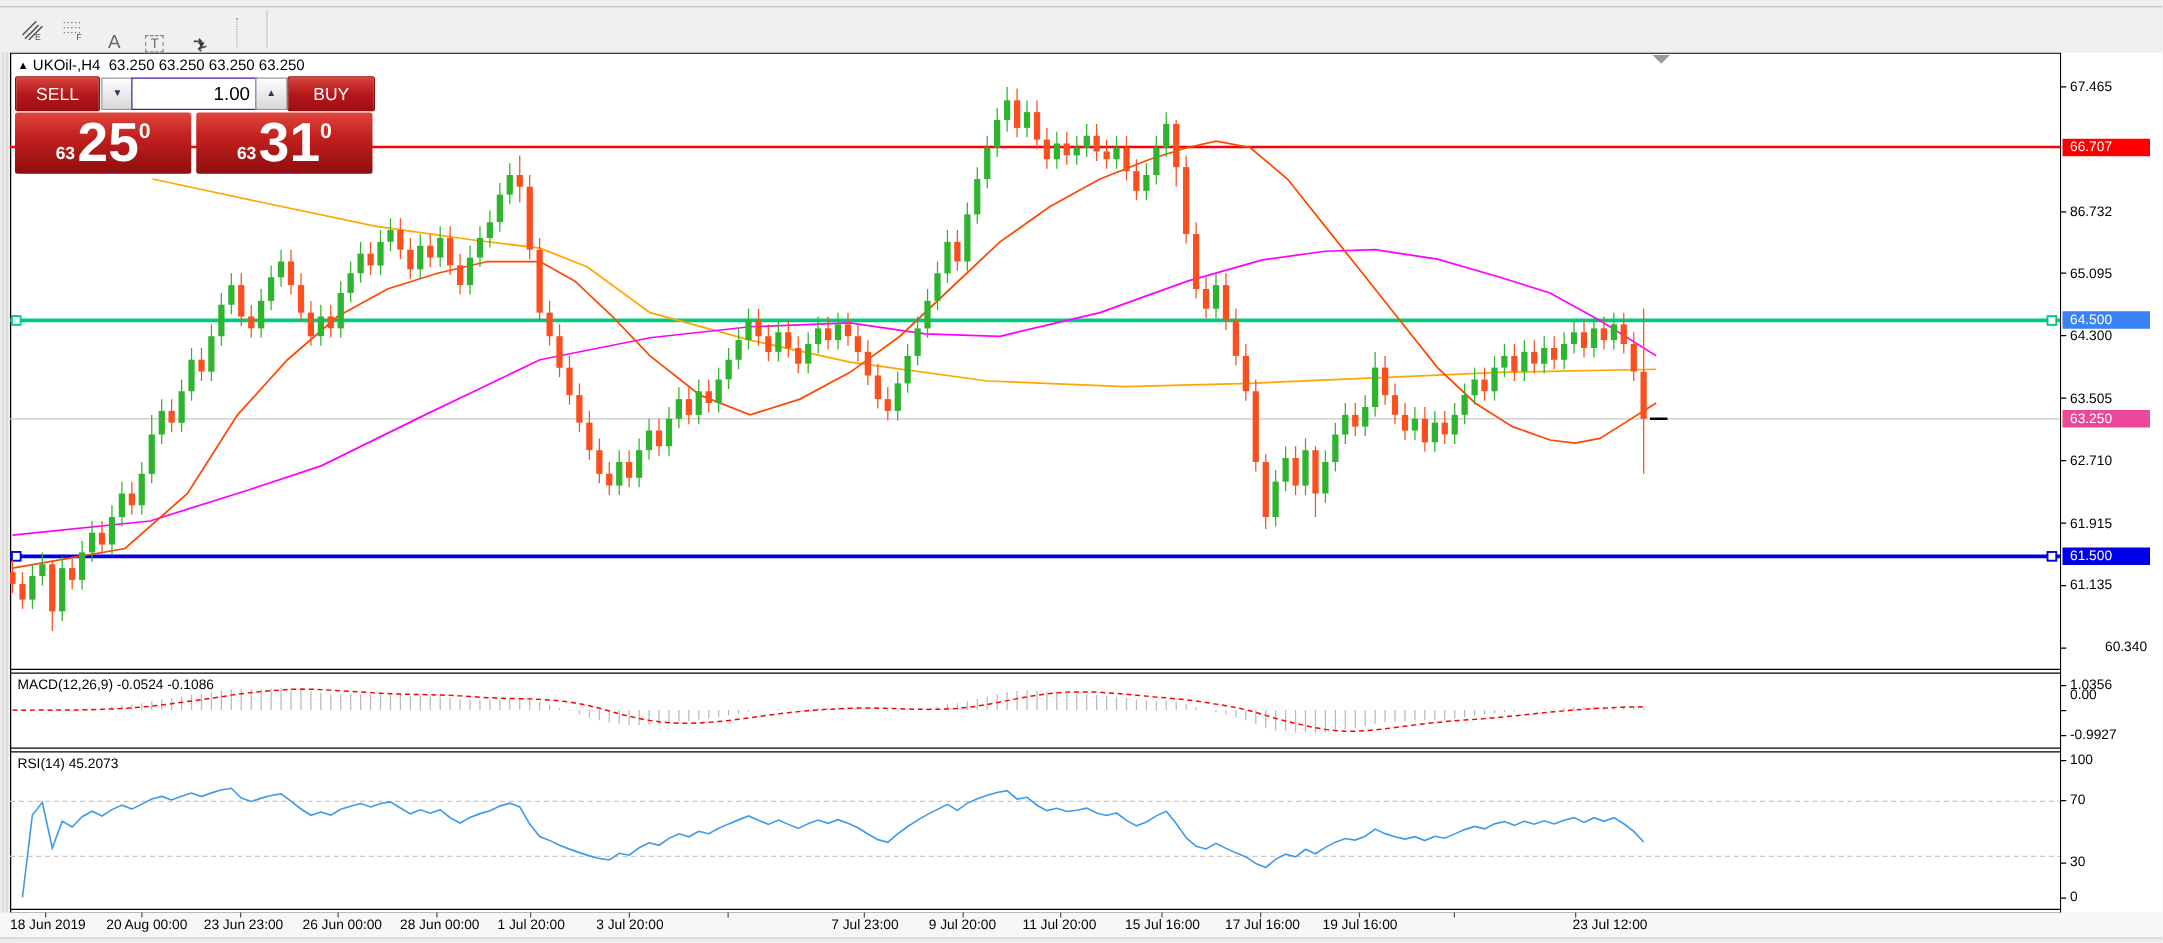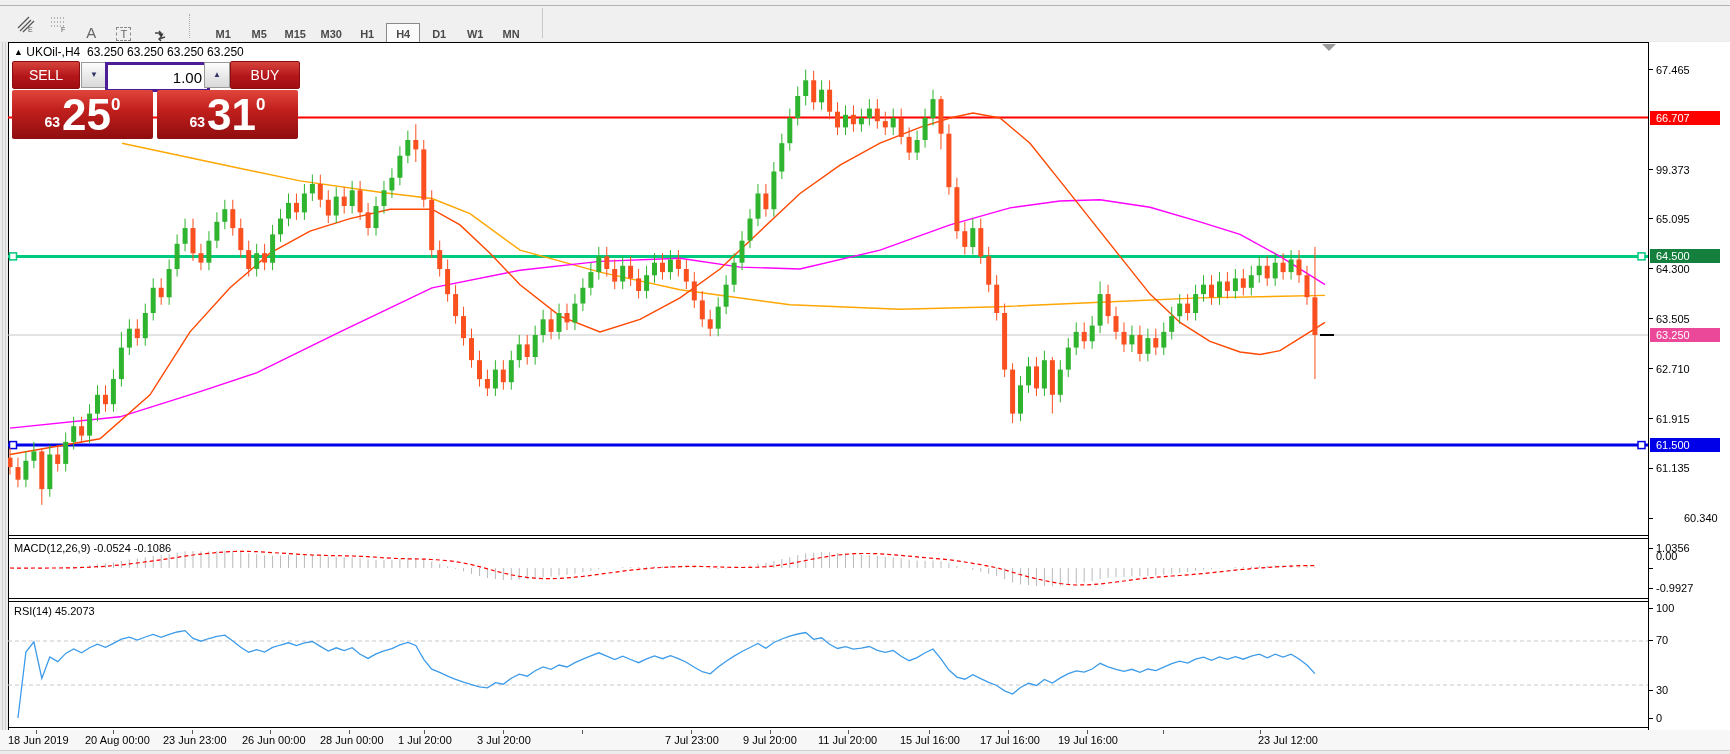--- a/index.html
+++ b/index.html
@@ -30,21 +30,21 @@
   #trade-panel{left:12px;top:61px;width:286px;}
   .tp-row{position:absolute;left:0;top:0;height:27px;width:286px;}
   .tp-btn{position:absolute;top:0;height:26px;color:#fff;font-size:14px;text-align:center;line-height:26px;
           background:linear-gradient(#d6433c,#b3161a 55%,#a00e12);border:1px solid #8c0d10;border-radius:2px;}
   #sell-btn{left:0;width:66px;}
   #buy-btn{left:218px;width:68px;}
   .spin{position:absolute;top:1px;width:24px;height:24px;background:linear-gradient(#fdfdfd,#d9d9d9);
         border:1px solid #9a9a9a;color:#336;font-size:8px;text-align:center;line-height:23px;}
   #spin-down{left:69px;}
   #spin-up{left:192px;}
-  #vol-input{position:absolute;left:93px;top:1px;width:92px;height:22px;border:3px solid #4c1d95;
+  #vol-input{position:absolute;left:93px;top:1px;width:92px;height:22px;border:1px solid #4c1d95;
              font-size:15px;text-align:right;padding-right:5px;font-family:"Liberation Sans",sans-serif;}
   .tile{position:absolute;top:29px;width:141px;height:49px;color:#fff;
         background:linear-gradient(#e0463c,#c2201d 40%,#8f0d10);border-radius:2px;
         display:flex;align-items:center;justify-content:center;}
   #sell-tile{left:0;}
   #buy-tile{left:145px;}
   .tile .pre{font-size:14px;font-weight:bold;margin-top:14px;}
   .tile .big{font-size:44px;font-weight:bold;line-height:44px;margin-left:2px;}
   .tile .sup{font-size:17px;font-weight:bold;margin-bottom:20px;}
   
@@ -90,21 +90,20 @@
     <span style="border:1px dashed #888;padding:0 3px;font-size:11px;color:#666;">T</span>
   </span>
   <span class="tb-icon" style="width:34px;">
     <svg width="16" height="16" viewBox="0 0 16 16">
         <path d="M3 5 L9 5 M7 3 L9 5 L7 7" stroke="#444" stroke-width="1.4" fill="none"></path>
         <path d="M13 9 L7 11 M9 9 L7 11 L9 13" stroke="#444" stroke-width="1.4" fill="none"></path>
       </svg>
     <span style="font-size:8px;color:#333;margin-left:2px;">▼</span>
   </span>
   <span class="tb-sep"></span>
-  <span id="tf-row"><span class="tf-btn">M1</span><span class="tf-btn">M5</span><span class="tf-btn">M15</span><span class="tf-btn">M30</span><span class="tf-btn">H1</span><span class="tf-btn active">H4</span><span class="tf-btn">D1</span><span class="tf-btn">W1</span><span class="tf-btn">MN</span></span>
   <span class="tb-vline"></span>
 </div>
 
 <div class="abs" id="left-rail">
     <span class="inner"></span>
   </div>
 <div class="abs" id="chart-bg"></div>
 <div class="abs" id="axis-bg"></div>
 
 <svg id="chart-svg" style="left:8px;top:42px;" width="1641" height="689" viewBox="0 0 1641 689">
@@ -685,21 +684,21 @@
     <div class="t-label" style="left: 900px;">15 Jul 16:00</div>
     <div class="t-label" style="left: 980px;">17 Jul 16:00</div>
     <div class="t-label" style="left: 1058px;">19 Jul 16:00</div>
     <div class="t-label" style="left: 1258px;">23 Jul 12:00</div>
   </div>
 <div class="abs" id="bottom-strip"></div>
 
 <div class="ax-tick" style="top: 69px;"></div>
 <div class="ax-label" style="top: 69.8765px;">67.465</div>
 <div class="ax-tick" style="top: 169px;"></div>
-<div class="ax-label" style="top: 169.887px;">99.373</div>
+<div class="ax-label" style="top: 169.887px;">86.732</div>
 <div class="ax-tick" style="top: 218px;"></div>
 <div class="ax-label" style="top: 218.95px;">65.095</div>
 <div class="ax-tick" style="top: 268px;"></div>
 <div class="ax-label" style="top: 268.955px;">64.300</div>
 <div class="ax-tick" style="top: 318px;"></div>
 <div class="ax-label" style="top: 318.96px;">63.505</div>
 <div class="ax-tick" style="top: 368px;"></div>
 <div class="ax-label" style="top: 368.966px;">62.710</div>
 <div class="ax-tick" style="top: 418px;"></div>
 <div class="ax-label" style="top: 418.971px;">61.915</div>
@@ -715,15 +714,15 @@
 <div class="ax-label" style="top: 588px;">-0.9927</div>
 <div class="ax-tick" style="top: 608px;"></div>
 <div class="ax-label" style="top: 608px;">100</div>
 <div class="ax-tick" style="top: 640px;"></div>
 <div class="ax-label" style="top: 640px;">70</div>
 <div class="ax-tick" style="top: 690px;"></div>
 <div class="ax-label" style="top: 690px;">30</div>
 <div class="ax-tick" style="top: 718px;"></div>
 <div class="ax-label" style="top: 718px;">0</div>
 <div class="badge" style="top: 117.555px; background: rgb(254, 0, 0);">66.707</div>
-<div class="badge" style="top: 256.375px; background: #15803d;">64.500</div>
+<div class="badge" style="top: 256.375px; background: #3b82f6;">64.500</div>
 <div class="badge" style="top: 335px; background: #ec4899;">63.250</div>
 <div class="badge" style="top: 445.075px; background: rgb(0, 0, 232);">61.500</div>
 
 </body></html>

